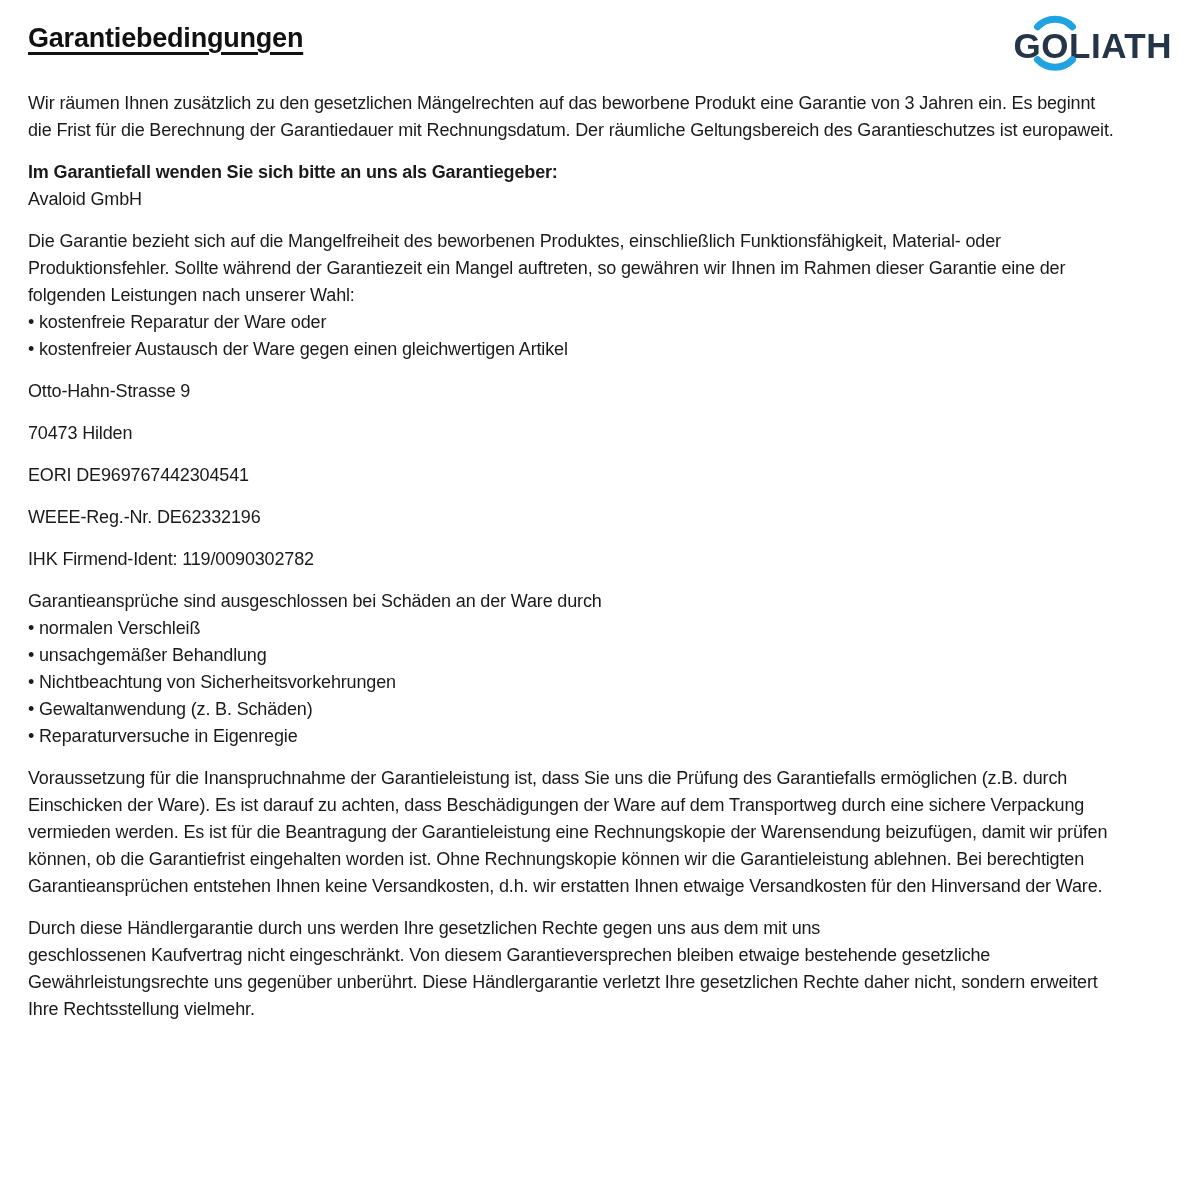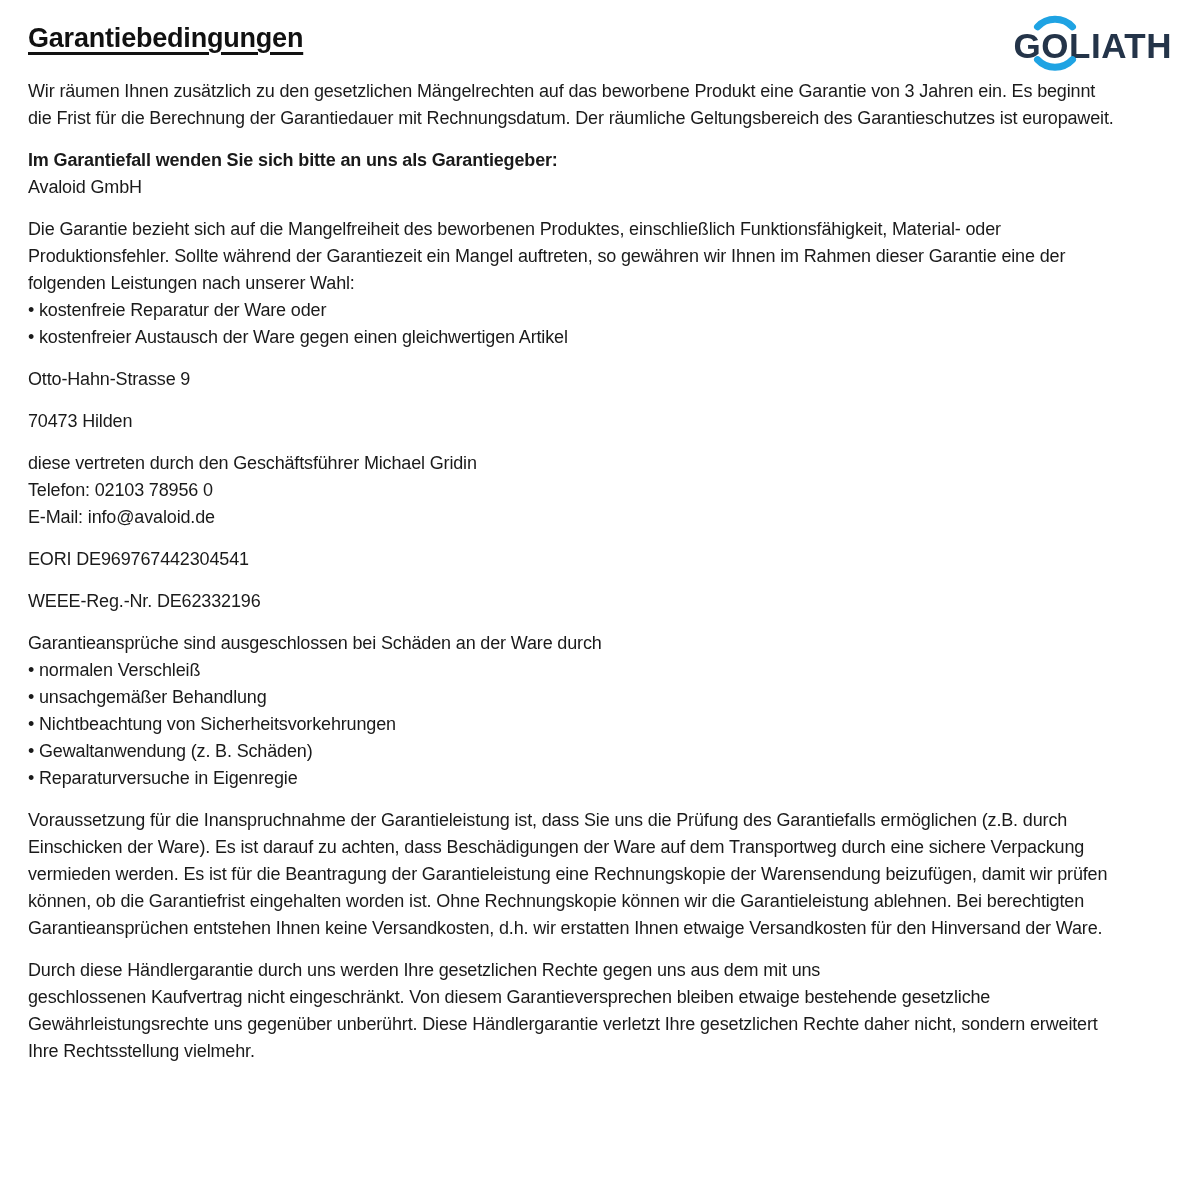--- a/index.html
+++ b/index.html
@@ -47,21 +47,21 @@
   }
   .logo-o .letter { position: relative; z-index: 1; }
   .logo-o svg {
     position: absolute;
     left: 50%; top: 50%;
     transform: translate(-50%, -54%);
     overflow: visible;
     z-index: 0;
   }
   .doc {
-    margin-top: 0;
+    margin-top: 12px;
     font-size: 18px;
     line-height: 27px;
     letter-spacing: -0.15px;
   }
   .block { margin-bottom: 15px; }
   .block p { white-space: pre-line; }
   .bold { font-weight: 700; }
 </style>
 </head>
 <body>
@@ -105,35 +105,33 @@
     </div>
 
     <div class="block">
       <p>Otto-Hahn-Strasse 9</p>
     </div>
 
     <div class="block">
       <p>70473 Hilden</p>
     </div>
 
-    <div class="block">
-      <p>diese vertreten durch den Geschäftsführer Michael Gridin</p>
-      <p>Telefon: 02103 78956 0</p>
-      <p>E-Mail: info@avaloid.de</p>
-    </div>
 
 
     <div class="block">
       <p>EORI DE969767442304541</p>
     </div>
 
     <div class="block">
       <p>WEEE-Reg.-Nr. DE62332196</p>
     </div>
 
+    <div class="block">
+      <p>IHK Firmend-Ident: 119/0090302782</p>
+    </div>
 
     <div class="block">
       <p>Garantieansprüche sind ausgeschlossen bei Schäden an der Ware durch</p>
       <p>• normalen Verschleiß
 • unsachgemäßer Behandlung
 • Nichtbeachtung von Sicherheitsvorkehrungen
 • Gewaltanwendung (z. B. Schäden)
 • Reparaturversuche in Eigenregie</p>
     </div>
 

